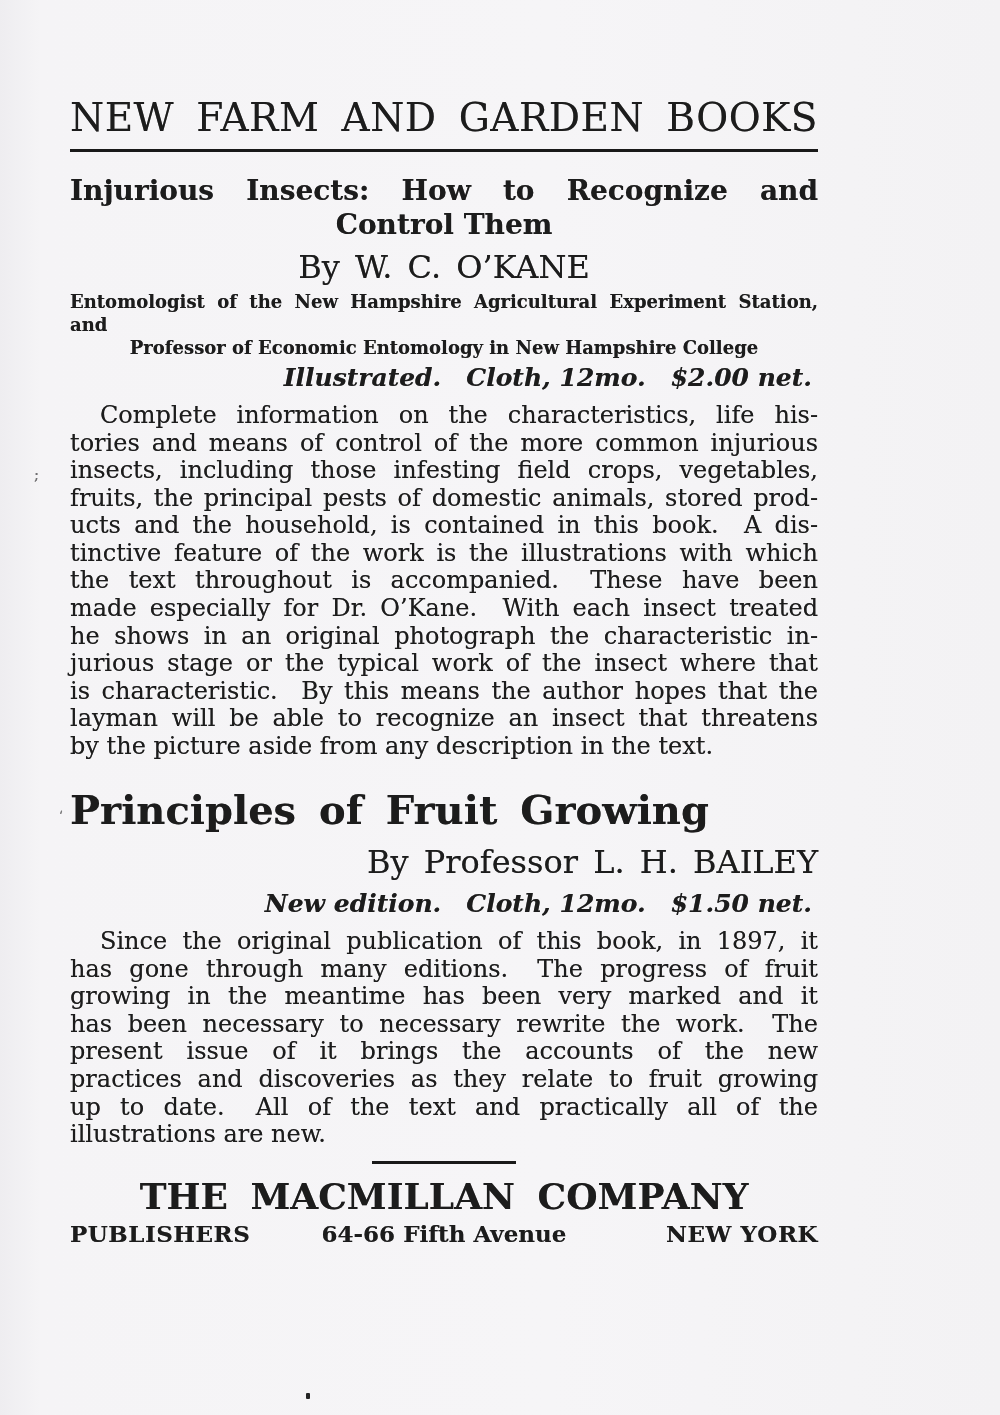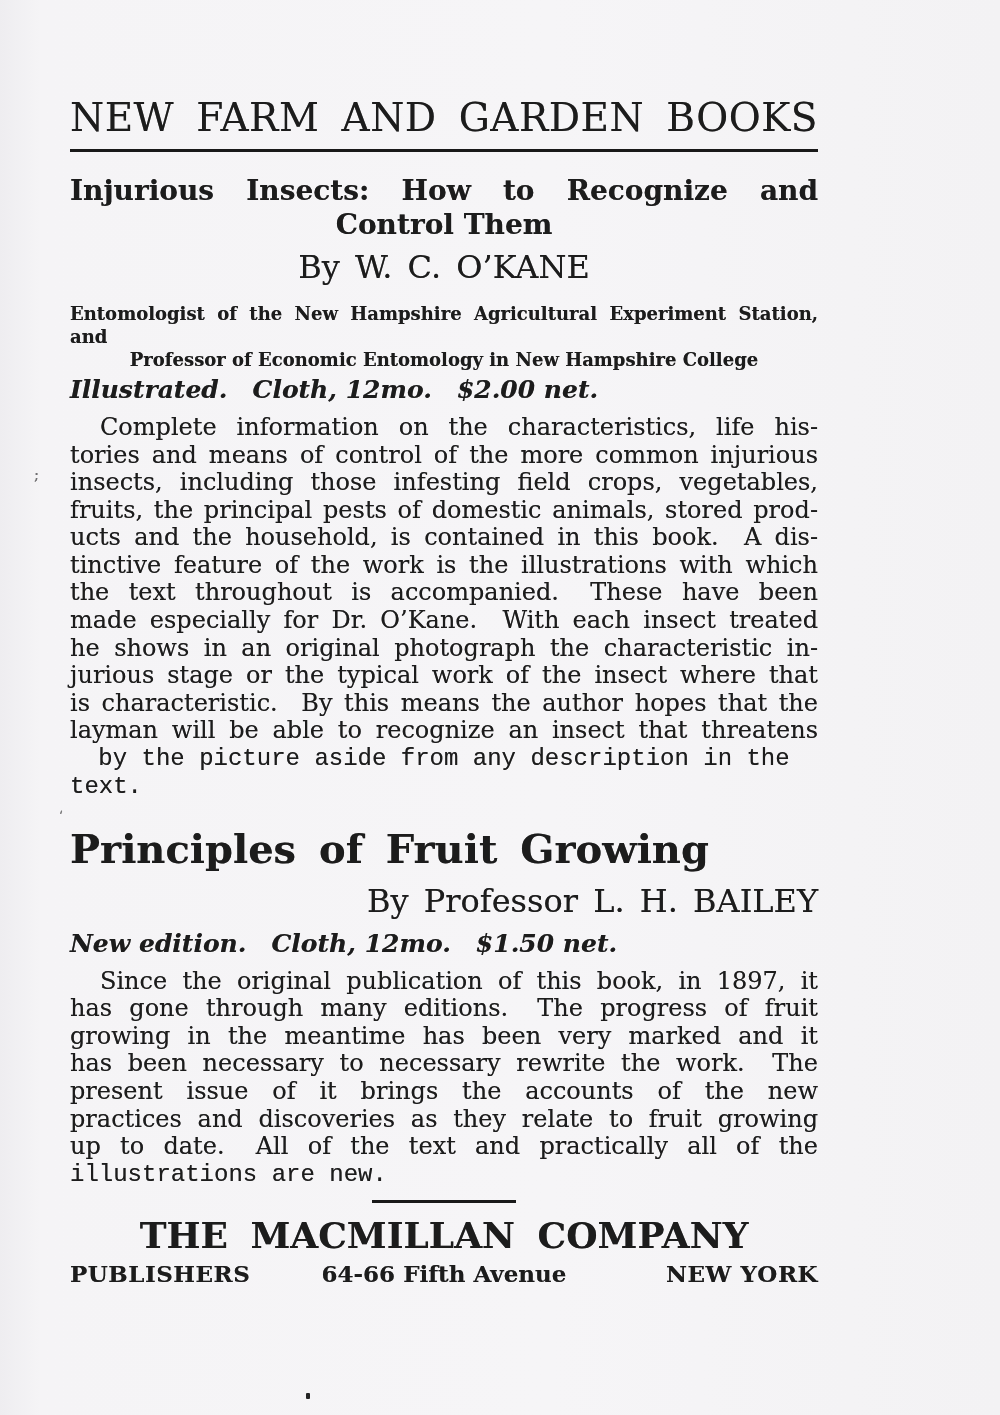--- a/index.html
+++ b/index.html
@@ -29,45 +29,45 @@
     letter-spacing: 0.5px;
     text-align: justify;
     text-align-last: justify;
     border-bottom: 3px solid #191919;
     padding-bottom: 9px;
   }
   
   .spread-lines .line { text-align: justify; text-align-last: justify; }
   .spread-lines .line:last-child { text-align: center; text-align-last: center; }
   .just-lines .line { text-align: justify; text-align-last: justify; }
-  .just-lines .line:last-child { text-align: center; text-align-last: left; font-family: Liberation Mono, monospace; }
+  .just-lines .line:last-child { text-align: right; text-align-last: left; }
   
   .book-title {
     margin: 22px 0 0 0;
     font-size: 28px;
     font-weight: bold;
     line-height: 1.2;
   }
   .byline {
     margin-top: 7px;
     text-align: center;
     font-weight: normal;
     font-size: 32px;
     line-height: 1.2;
     word-spacing: 5px;
   }
   .affiliation {
-    margin-top: 15px;
+    margin-top: 3px;
     font-weight: bold;
     font-size: 18px;
     line-height: 1.28;
   }
   .imprint {
     margin-top: 4px;
-    text-align: left;
+    text-align: right;
     padding-right: 6px;
     font-size: 25px;
     font-weight: bold;
     font-style: italic;
     line-height: 1.2;
   }
   .para {
     margin-top: 9px;
     font-size: 24px;
     line-height: 27.6px;

